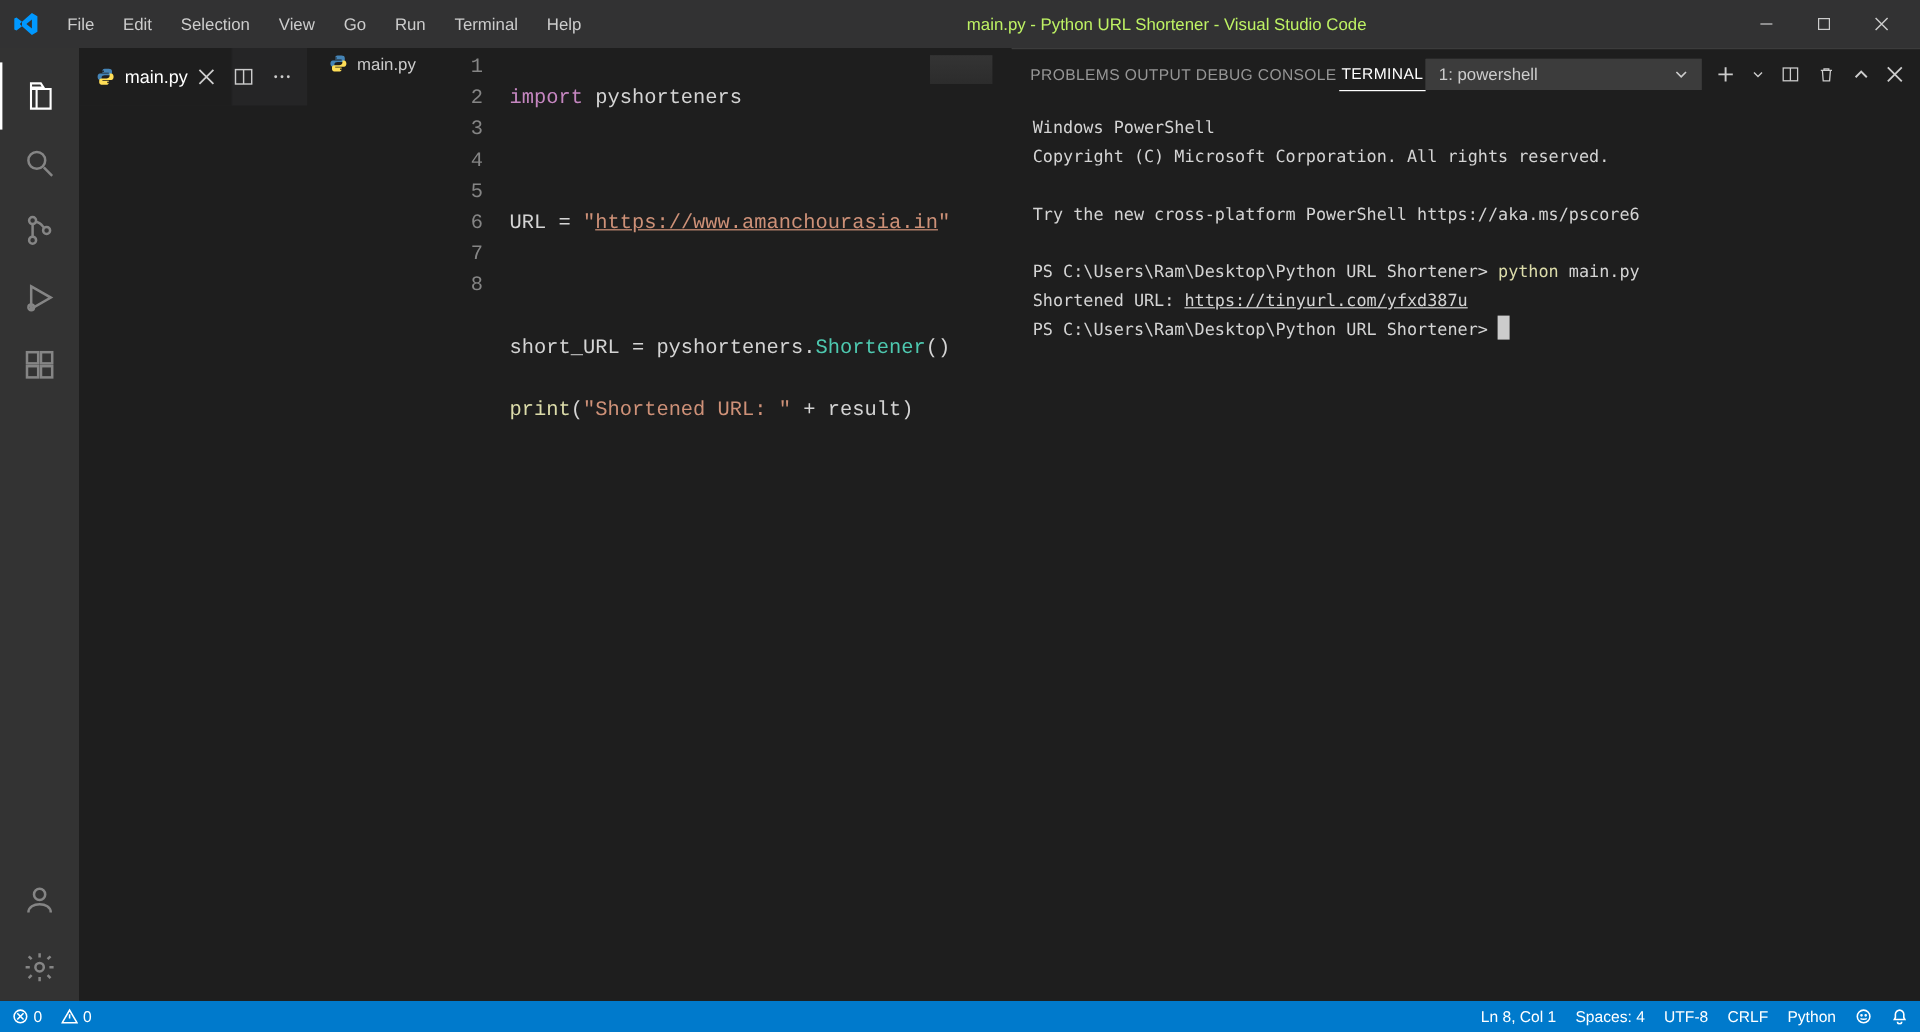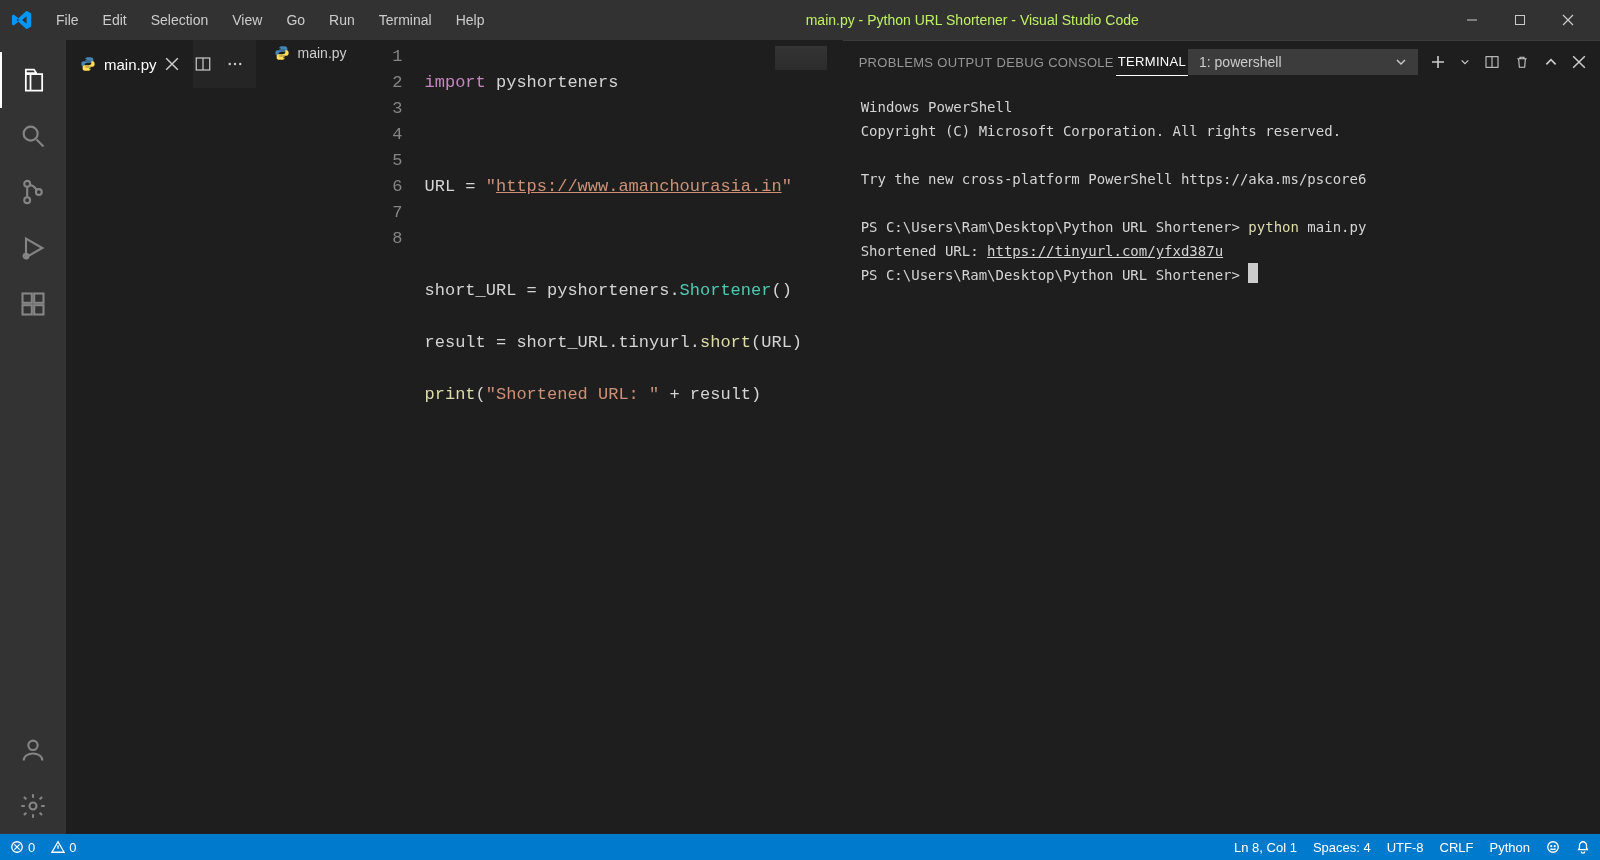--- a/index.html
+++ b/index.html
@@ -360,21 +360,20 @@
         <div>6</div>
         <div>7</div>
         <div>8</div>
       </div>
       <div class="code">
 <div class="line"><span class="kw">import</span><span> pyshorteners</span></div>
 <div class="line"></div>
 <div class="line"><span>URL = </span><span class="str">"</span><span class="lnk">https://www.amanchourasia.in</span><span class="str">"</span></div>
 <div class="line"></div>
 <div class="line"><span>short_URL = pyshorteners.</span><span class="cls">Shortener</span><span>()</span></div>
-<div class="line"><span>result = short_URL.tinyurl.</span><span class="fn">short</span><span>(URL)</span></div>
 <div class="line"><span class="fn">print</span><span>(</span><span class="str">"Shortened URL: "</span><span> + result)</span></div>
 <div class="line"></div>
       </div>
       <div class="minimap"></div>
     </div>
 
     <div class="panel">
       <div class="panel-tabs">
         <div class="panel-tab">PROBLEMS</div>
         <div class="panel-tab">OUTPUT</div>

